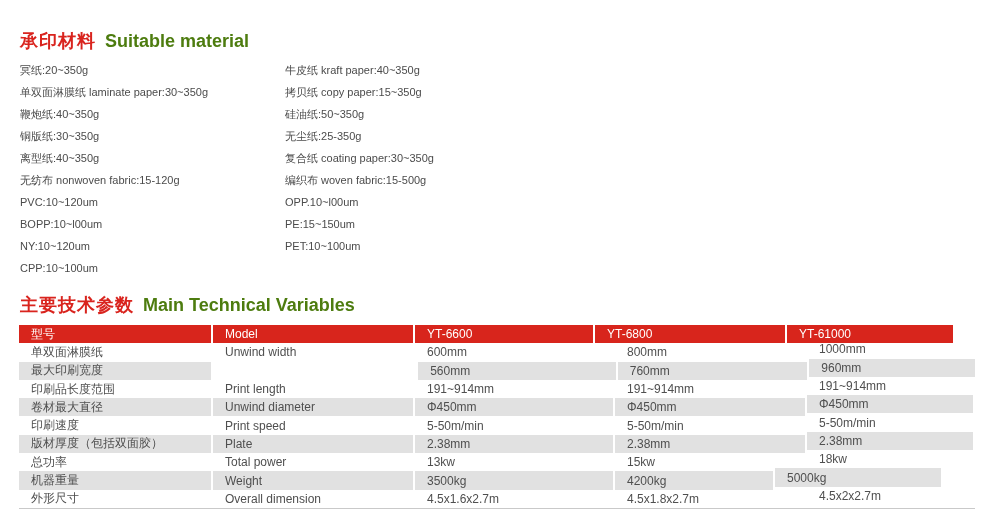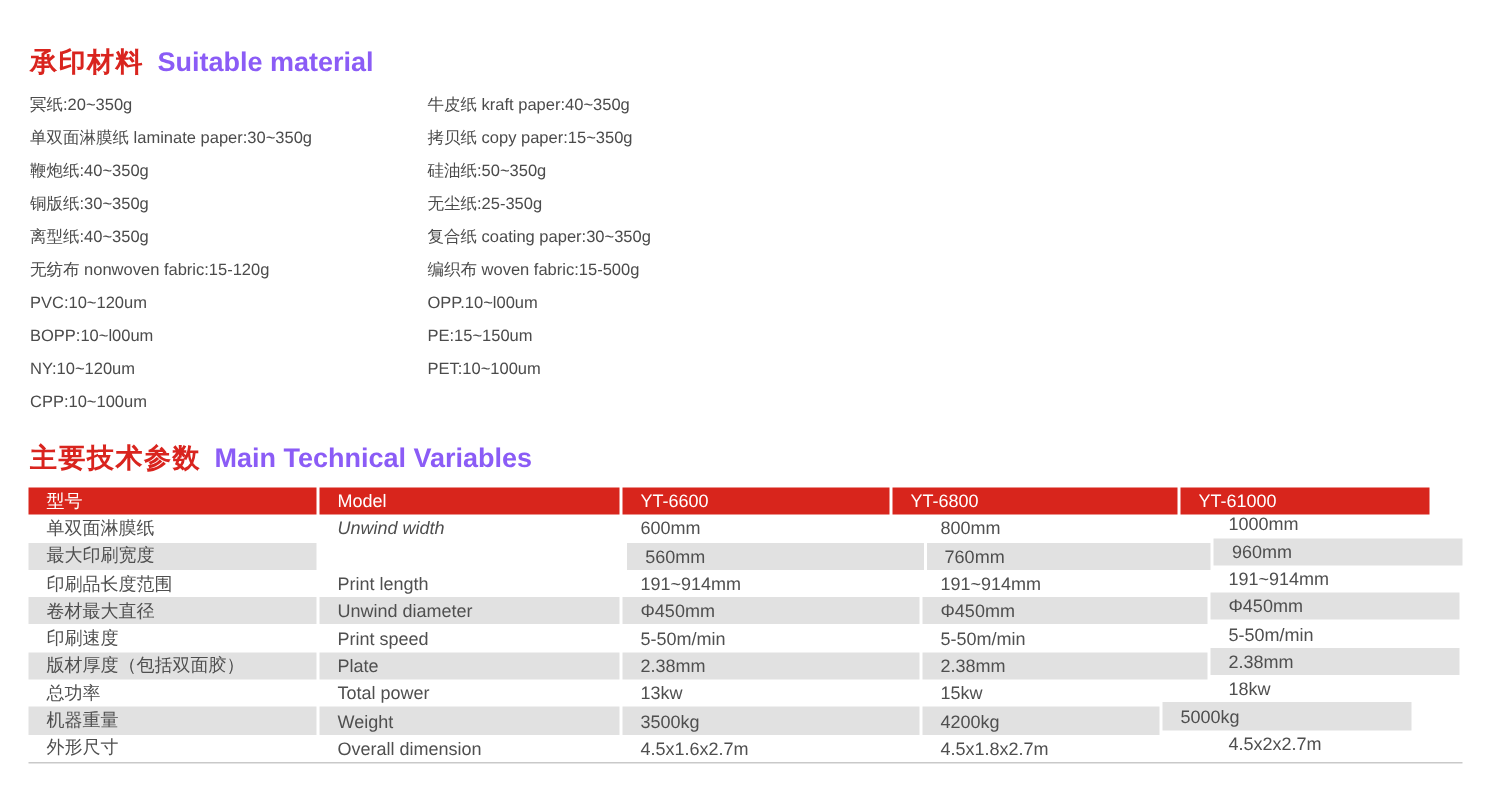--- a/index.html
+++ b/index.html
@@ -7,21 +7,21 @@
     width:1000px;height:529px;position:relative;overflow:hidden;
     background:#ffffff;
     font-family:"Liberation Sans","DejaVu Sans",sans-serif;
     color:#4d4d4d;
   }
   .section-title{position:absolute;left:20px;white-space:nowrap;}
   .section-title .zh{
     color:#d9241e;font-size:18px;font-weight:bold;letter-spacing:1px;
   }
   .section-title .en{
-    color:#8b5cf6;font-size:18px;font-weight:bold;margin-left:9px;
+    color:#4d7c0f;font-size:18px;font-weight:bold;margin-left:9px;
   }
   #materials-title{top:29px;}
   #specs-title{top:293px;}
 
   .mat-col{position:absolute;top:59px;}
   #mat-col-left{left:20px;}
   #mat-col-right{left:285px;}
   .mat-item{
     height:22px;line-height:22px;font-size:11px;color:#4b4b4b;
     white-space:nowrap;
@@ -80,21 +80,21 @@
 <div id="spec-table">
     <div class="t-row header">
       <div class="t-cell" style="width: 192px;">型号</div>
       <div class="t-cell" style="width: 200px;">Model</div>
       <div class="t-cell" style="width: 178px;">YT-6600</div>
       <div class="t-cell" style="width: 190px;">YT-6800</div>
       <div class="t-cell" style="width: 166px;">YT-61000</div>
     </div>
     <div class="t-row plain">
       <div class="t-cell" style="width: 192px;">单双面淋膜纸</div>
-      <div class="t-cell" style="width: 200px; font-style: italic;">Unwind width</div>
+      <div class="t-cell" style="width: 200px;">Unwind width</div>
       <div class="t-cell" style="width: 198px;">600mm</div>
       <div class="t-cell" style="width: 190px;">800mm</div>
       <div class="t-cell c5-shift" style="width: 166px;">1000mm</div>
     </div>
     <div class="t-row stripe">
       <div class="t-cell" style="width: 192px;">最大印刷宽度</div>
       <div class="t-cell" style="width: 204px; margin-top: 28px;">Print width</div>
       <div class="t-cell" style="width: 198px;">560mm</div>
       <div class="t-cell" style="width: 190px;">760mm</div>
       <div class="t-cell c5-shift" style="width: 166px;">960mm</div>

